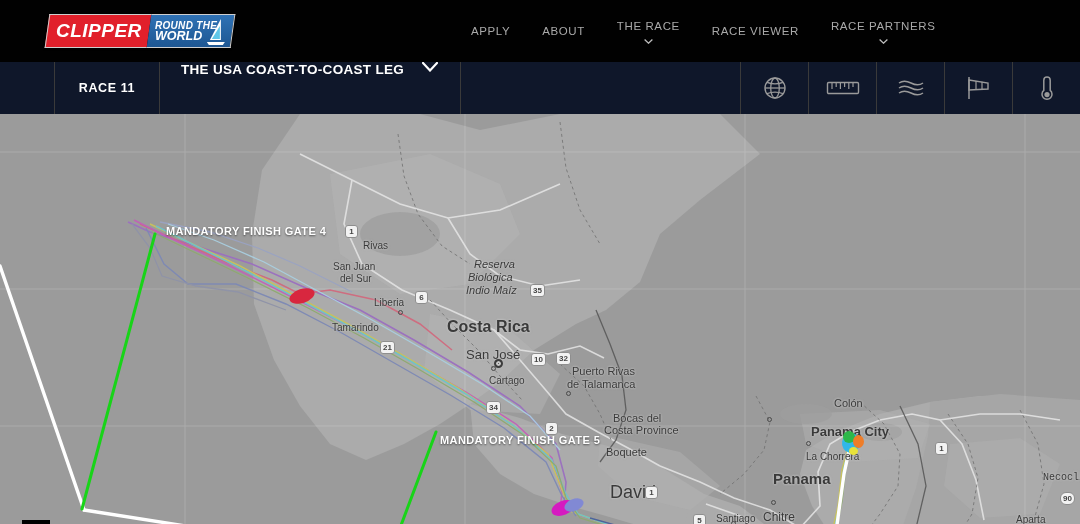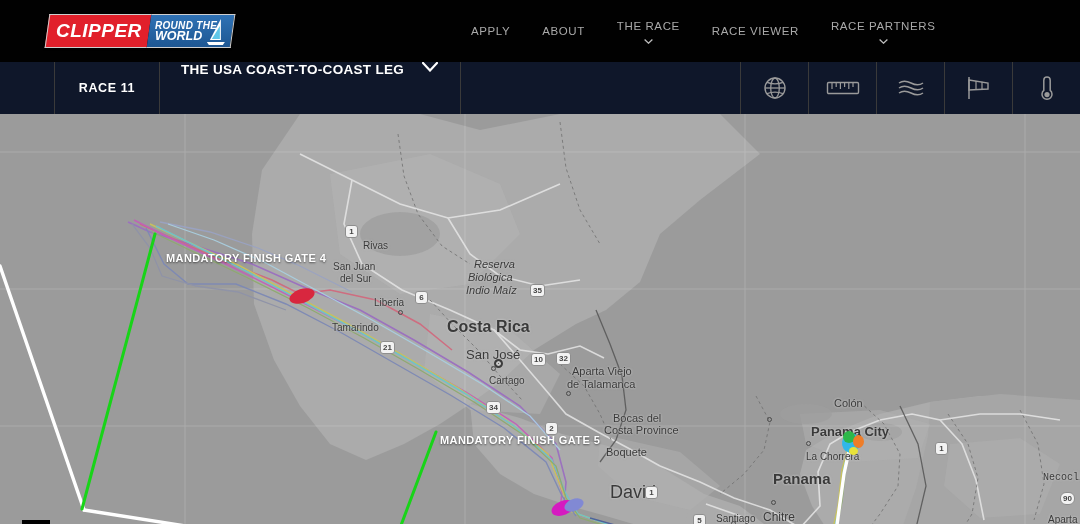--- a/index.html
+++ b/index.html
@@ -380,47 +380,47 @@
         <div class="map-label" style="left: 333px; top: 147px; font-size: 10px; font-style: normal; font-weight: normal;">San Juan</div>
         <div class="map-label" style="left: 340px; top: 159px; font-size: 10px; font-style: normal; font-weight: normal;">del Sur</div>
         <div class="map-label" style="left: 474px; top: 144px; font-size: 11px; font-style: italic; font-weight: normal;">Reserva</div>
         <div class="map-label" style="left: 468px; top: 157px; font-size: 11px; font-style: italic; font-weight: normal;">Biológica</div>
         <div class="map-label" style="left: 466px; top: 170px; font-size: 11px; font-style: italic; font-weight: normal;">Indio Maíz</div>
         <div class="map-label" style="left: 374px; top: 183px; font-size: 10px; font-style: normal; font-weight: normal;">Liberia</div>
         <div class="map-label" style="left: 332px; top: 208px; font-size: 10px; font-style: normal; font-weight: normal;">Tamarindo</div>
         <div class="map-label" style="left: 447px; top: 204px; font-size: 16px; font-style: normal; font-weight: bold;">Costa Rica</div>
         <div class="map-label" style="left: 466px; top: 233px; font-size: 13px; font-style: normal; font-weight: normal;">San José</div>
         <div class="map-label" style="left: 489px; top: 261px; font-size: 10px; font-style: normal; font-weight: normal;">Cartago</div>
-        <div class="map-label" style="left: 572px; top: 251px; font-size: 11px; font-style: normal; font-weight: normal;">Aparta Viejo</div>
+        <div class="map-label" style="left: 572px; top: 251px; font-size: 11px; font-style: normal; font-weight: normal;">Puerto Rivas</div>
         <div class="map-label" style="left: 567px; top: 264px; font-size: 11px; font-style: normal; font-weight: normal;">de Talamanca</div>
         <div class="map-label" style="left: 613px; top: 298px; font-size: 11px; font-style: normal; font-weight: normal;">Bocas del</div>
         <div class="map-label" style="left: 604px; top: 310px; font-size: 11px; font-style: normal; font-weight: normal;">Costa Province</div>
         <div class="map-label" style="left: 606px; top: 332px; font-size: 11px; font-style: normal; font-weight: normal;">Boquete</div>
         <div class="map-label" style="left: 610px; top: 368px; font-size: 18px; font-style: normal; font-weight: normal;">David</div>
         <div class="map-label" style="left: 806px; top: 283px; font-size: 11px; font-style: normal; font-weight: normal; margin-left: 28px;">Colón</div>
         <div class="map-label" style="left: 811px; top: 310px; font-size: 13px; font-style: normal; font-weight: bold;">Panama City</div>
         <div class="map-label" style="left: 806px; top: 337px; font-size: 10px; font-style: normal; font-weight: normal;">La Chorrera</div>
         <div class="map-label" style="left: 773px; top: 356px; font-size: 15px; font-style: normal; font-weight: bold;">Panama</div>
         <div class="map-label" style="left: 716px; top: 399px; font-size: 10px; font-style: normal; font-weight: normal;">Santiago</div>
         <div class="map-label" style="left: 763px; top: 396px; font-size: 12px; font-style: normal; font-weight: normal;">Chitre</div>
         <div class="map-label" style="left: 1043px; top: 358px; font-size: 10px; font-style: normal; font-weight: normal; font-family: Liberation Mono, monospace;">Necocli</div>
-        <div class="map-label" style="left: 1048px; top: 400px; font-size: 10px; font-style: normal; font-weight: normal;">Aparta</div>
+        <div class="map-label" style="left: 1016px; top: 400px; font-size: 10px; font-style: normal; font-weight: normal;">Aparta</div>
         <div class="shield" style="left: 345px; top: 111px;">1</div>
         <div class="shield" style="left: 530px; top: 170px;">35</div>
         <div class="shield" style="left: 415px; top: 177px;">6</div>
         <div class="shield" style="left: 380px; top: 227px;">21</div>
         <div class="shield" style="left: 531px; top: 239px;">10</div>
         <div class="shield" style="left: 556px; top: 238px;">32</div>
         <div class="shield" style="left: 486px; top: 287px;">34</div>
         <div class="shield" style="left: 545px; top: 308px;">2</div>
         <div class="shield" style="left: 645px; top: 372px;">1</div>
         <div class="shield" style="left: 693px; top: 400px;">5</div>
         <div class="shield" style="left: 935px; top: 328px;">1</div>
         <div class="shield" style="left: 1060px; top: 378px; border-radius: 6px;">90</div>
-        <div class="gate-label" style="left: 166px; top: 138px;">MANDATORY FINISH GATE 4</div>
+        <div class="gate-label" style="left: 166px; top: 111px;">MANDATORY FINISH GATE 4</div>
         <div class="gate-label" style="left: 440px; top: 320px;">MANDATORY FINISH GATE 5</div>
         <div style="position: absolute; left: 289px; top: 175px; width: 26px; height: 14px; background: rgb(216, 39, 63); border-radius: 50%; transform: rotate(-18deg);"></div>
         <div style="position: absolute; left: 551px; top: 387px; width: 24px; height: 14px; background: rgb(213, 26, 192); border-radius: 50%; transform: rotate(-22deg);"></div>
         <div style="position: absolute; left: 564px; top: 385px; width: 20px; height: 12px; background: rgb(129, 137, 212); border-radius: 50%; transform: rotate(-22deg);"></div>
         <div style="position: absolute; left: 842px; top: 319px; width: 18px; height: 20px; background: rgb(49, 183, 232); border-radius: 50%; transform: rotate(10deg);"></div>
         <div style="position: absolute; left: 843px; top: 317px; width: 12px; height: 12px; background: rgb(45, 184, 74); border-radius: 50%; transform: rotate(0deg);"></div>
         <div style="position: absolute; left: 852.5px; top: 320.5px; width: 11px; height: 13px; background: rgb(239, 125, 40); border-radius: 50%; transform: rotate(0deg);"></div>
         <div style="position: absolute; left: 848.5px; top: 333px; width: 9px; height: 8px; background: rgb(232, 226, 58); border-radius: 50%; transform: rotate(0deg);"></div>
         <div class="citydot" style="left: 398px; top: 196px;"></div>
         <div class="citydot" style="left: 491px; top: 252px;"></div>

